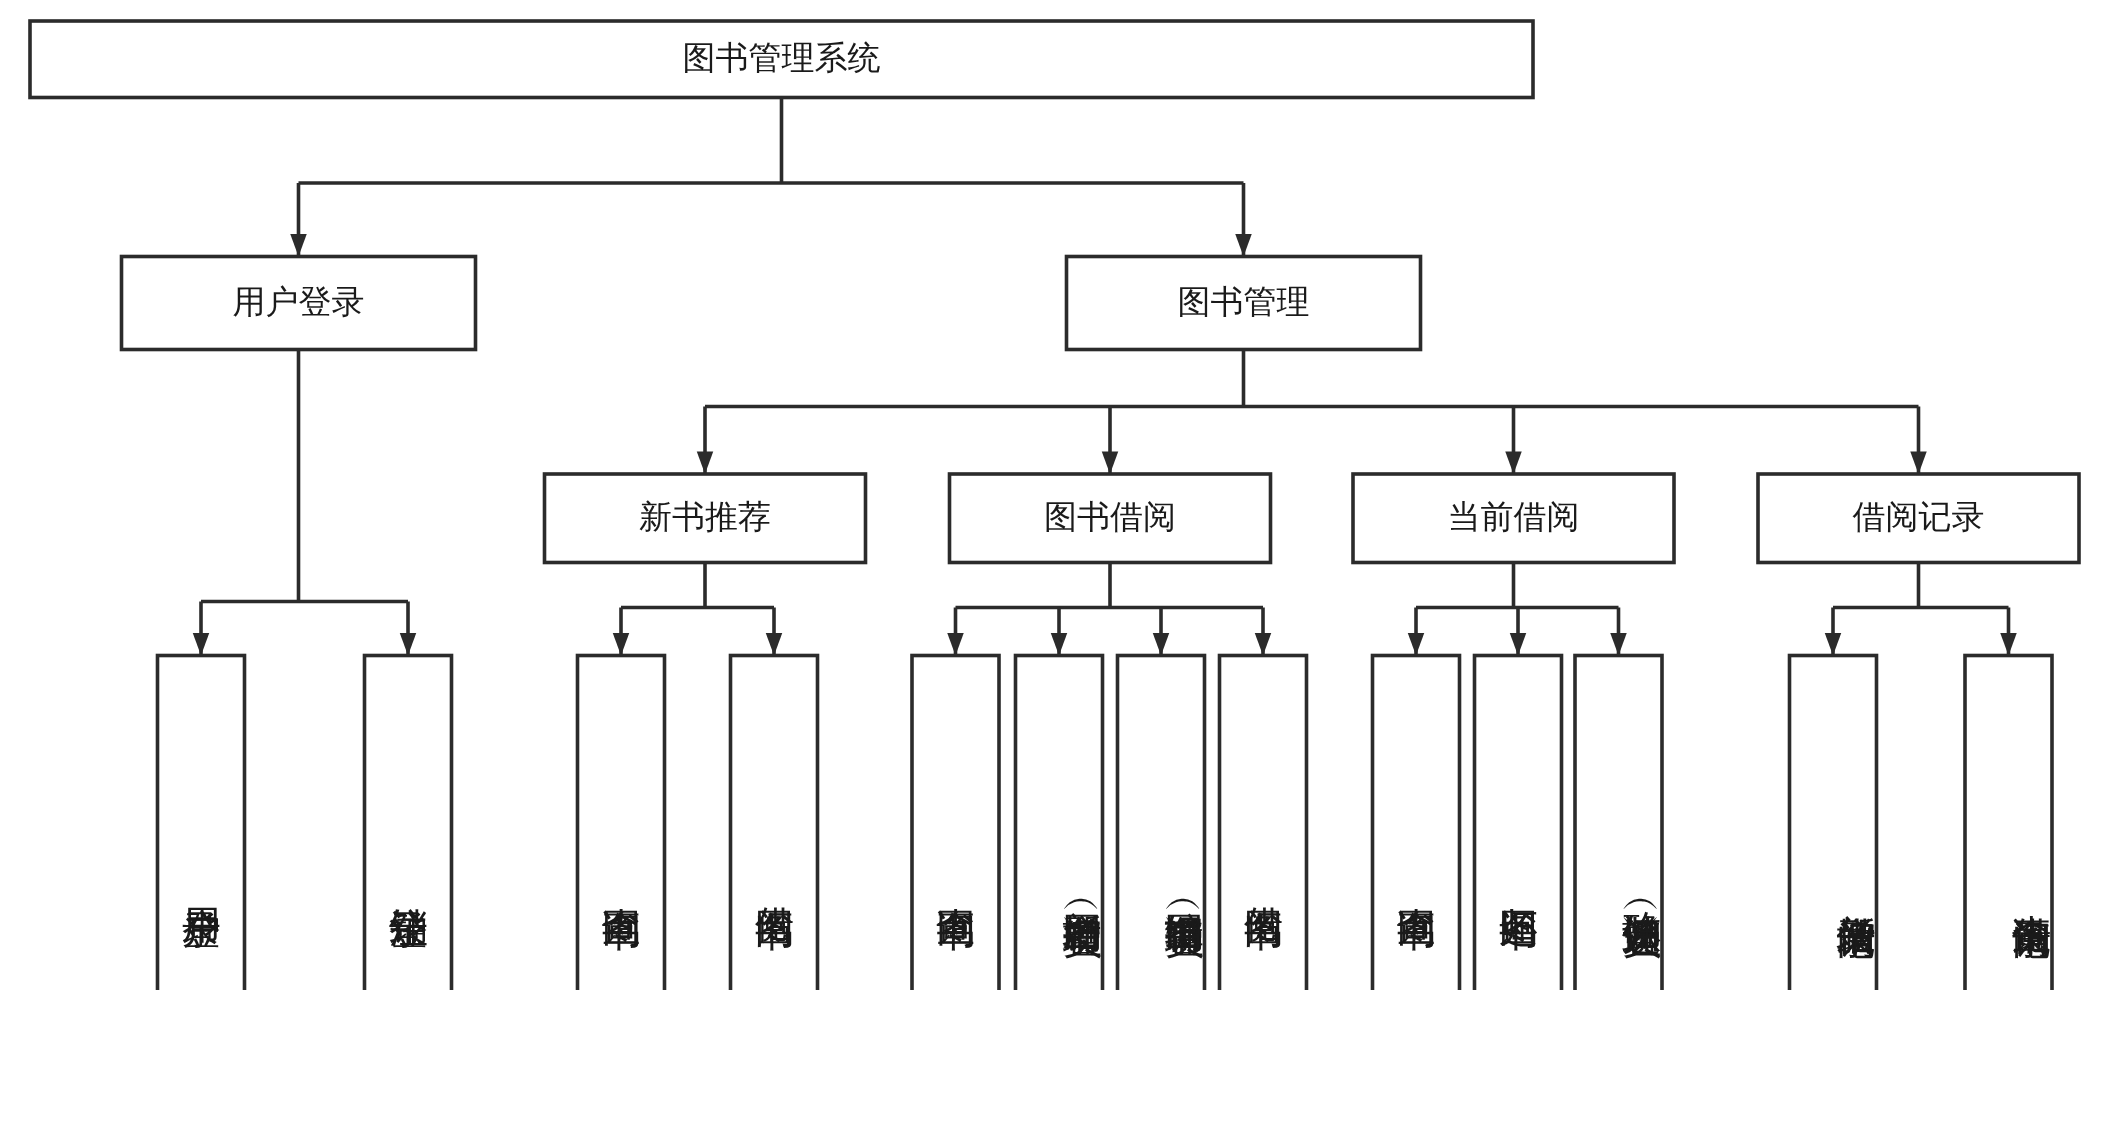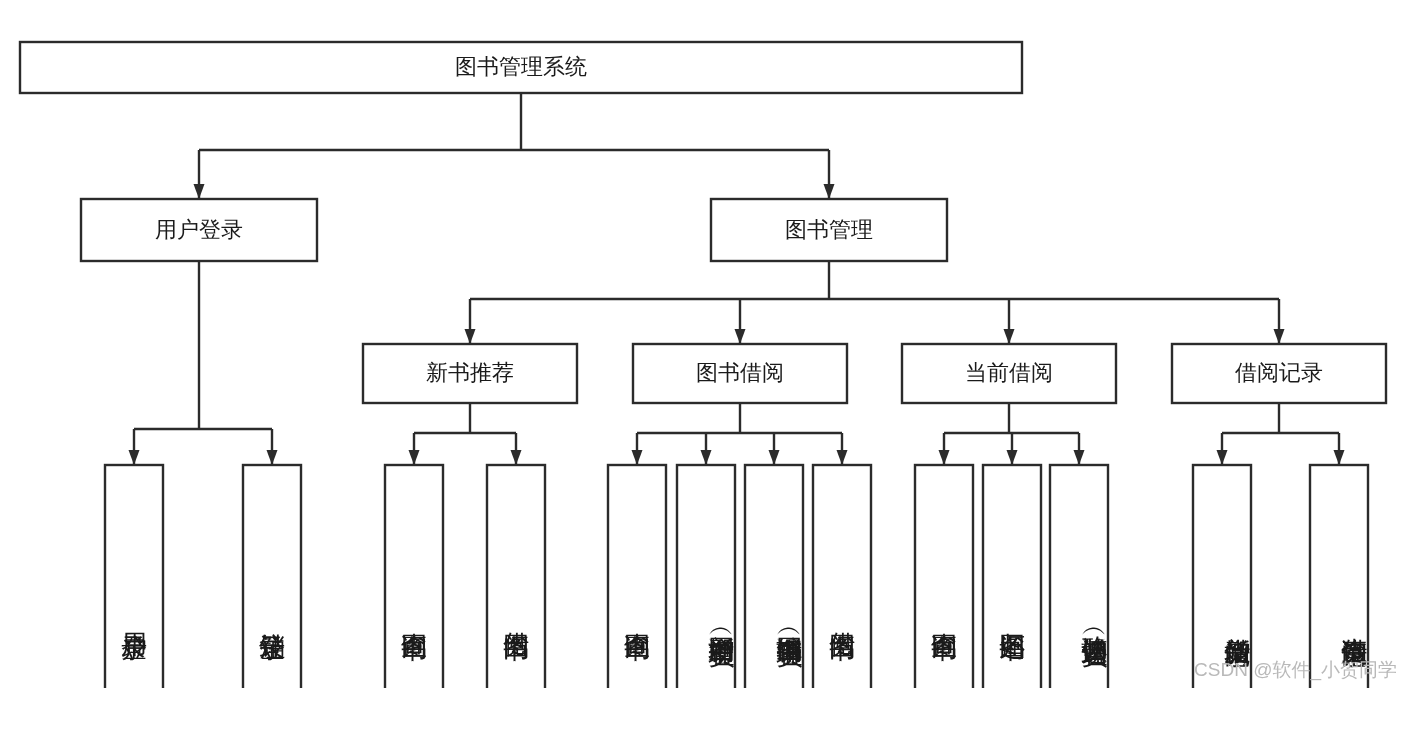--- a/index.html
+++ b/index.html
@@ -7,21 +7,20 @@
     padding: 0;
     background: #ffffff;
   }
   #canvas {
     position: relative;
     width: 1405px;
     height: 660px;
     background: #ffffff;
     font-family: "Liberation Sans", "DejaVu Sans", sans-serif;
     overflow: hidden;
-    margin-top: 28px;
   }
   svg#diagram {
     position: absolute;
     left: 0;
     top: 0;
     width: 1405px;
     height: 747px;
   }
   .node-box {
     fill: #ffffff;
@@ -177,15 +176,14 @@
       <div class="leaf-label" style="left: 677px; top: 443px; width: 58px; height: 297px;">新增图书（管理员）</div>
       <div class="leaf-label" style="left: 745px; top: 443px; width: 58px; height: 297px;">编辑图书（管理员）</div>
       <div class="leaf-label centered" style="left: 813px; top: 437px; width: 58px; height: 297px;">借阅图书</div>
       <div class="leaf-label centered" style="left: 915px; top: 437px; width: 58px; height: 297px;">查询图书</div>
       <div class="leaf-label centered" style="left: 983px; top: 437px; width: 58px; height: 297px;">归还图书</div>
       <div class="leaf-label" style="left: 1050px; top: 443px; width: 58px; height: 297px;">确认归还（管理员）</div>
       <div class="leaf-label" style="left: 1193px; top: 443px; width: 58px; height: 297px;">新增借阅记录</div>
       <div class="leaf-label" style="left: 1310px; top: 443px; width: 58px; height: 297px;">查询借阅记录</div>
     </div>
 
-  <div class="watermark">CSDN @软件_小贺同学</div>
 
 </div>
 
 </body></html>

